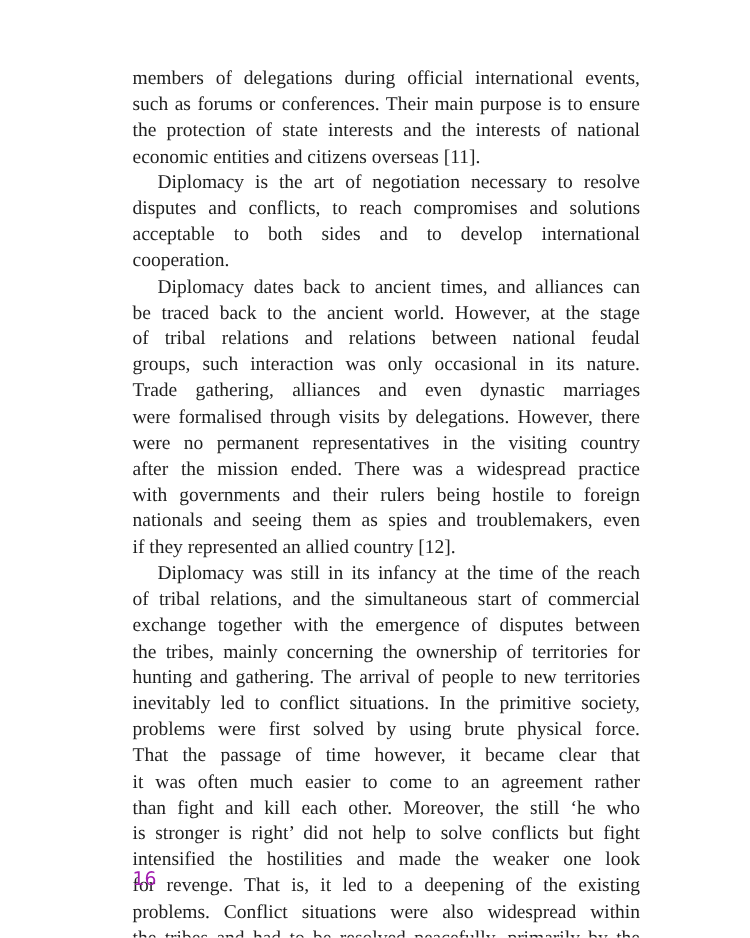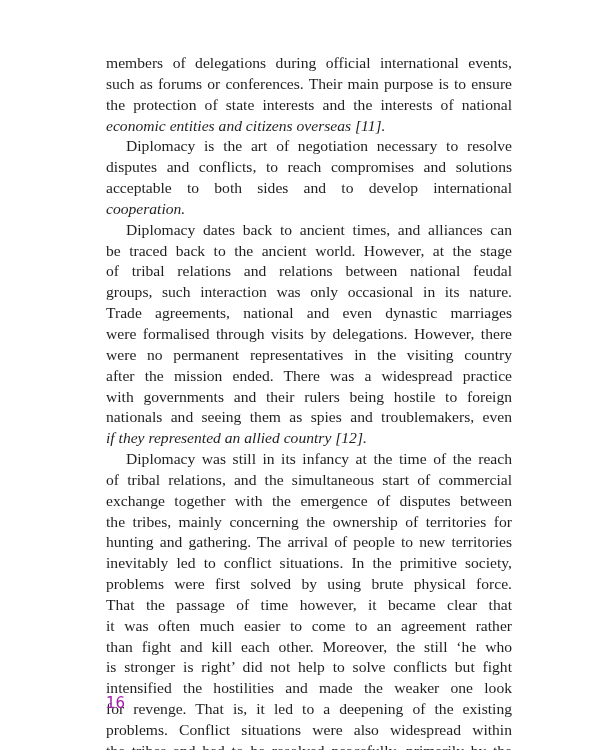--- a/index.html
+++ b/index.html
@@ -35,21 +35,20 @@
     .line {
       display: block;
       white-space: nowrap;
       text-align: justify;
       text-align-last: justify;
       height: 20.85px;
       overflow: visible;
     }
     .line.last {
       text-align-last: left;
-      font-style: italic;
     }
     .line.indent {
       text-indent: 20px;
     }
     .page-number {
       position: absolute;
       left: 106px;
       top: 694px;
       font-family: "DejaVu Sans", sans-serif;
       font-size: 15px;
@@ -69,21 +68,21 @@
 
     <span class="line indent">Diplomacy is the art of negotiation necessary to resolve</span>
     <span class="line">disputes and conflicts, to reach compromises and solutions</span>
     <span class="line">acceptable to both sides and to develop international</span>
     <span class="line last">cooperation.</span>
 
     <span class="line indent">Diplomacy dates back to ancient times, and alliances can</span>
     <span class="line">be traced back to the ancient world. However, at the stage</span>
     <span class="line">of tribal relations and relations between national feudal</span>
     <span class="line">groups, such interaction was only occasional in its nature.</span>
-    <span class="line">Trade agreements, national and even dynastic marriages</span>
+    <span class="line">Trade gathering, alliances and even dynastic marriages</span>
     <span class="line">were formalised through visits by delegations. However, there</span>
     <span class="line">were no permanent representatives in the visiting country</span>
     <span class="line">after the mission ended. There was a widespread practice</span>
     <span class="line">with governments and their rulers being hostile to foreign</span>
     <span class="line">nationals and seeing them as spies and troublemakers, even</span>
     <span class="line last">if they represented an allied country [12].</span>
 
     <span class="line indent">Diplomacy was still in its infancy at the time of the reach</span>
     <span class="line">of tribal relations, and the simultaneous start of commercial</span>
     <span class="line">exchange together with the emergence of disputes between</span>

